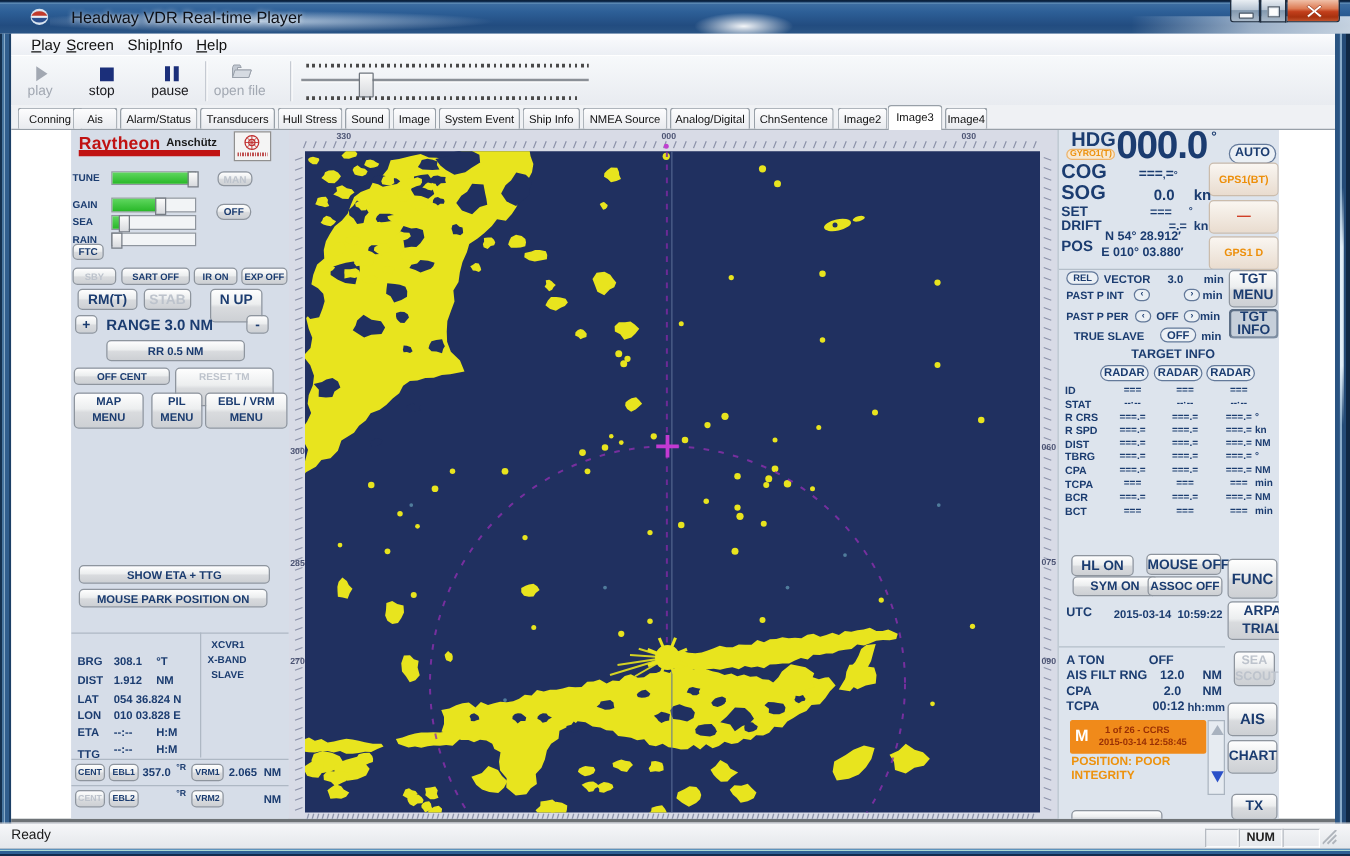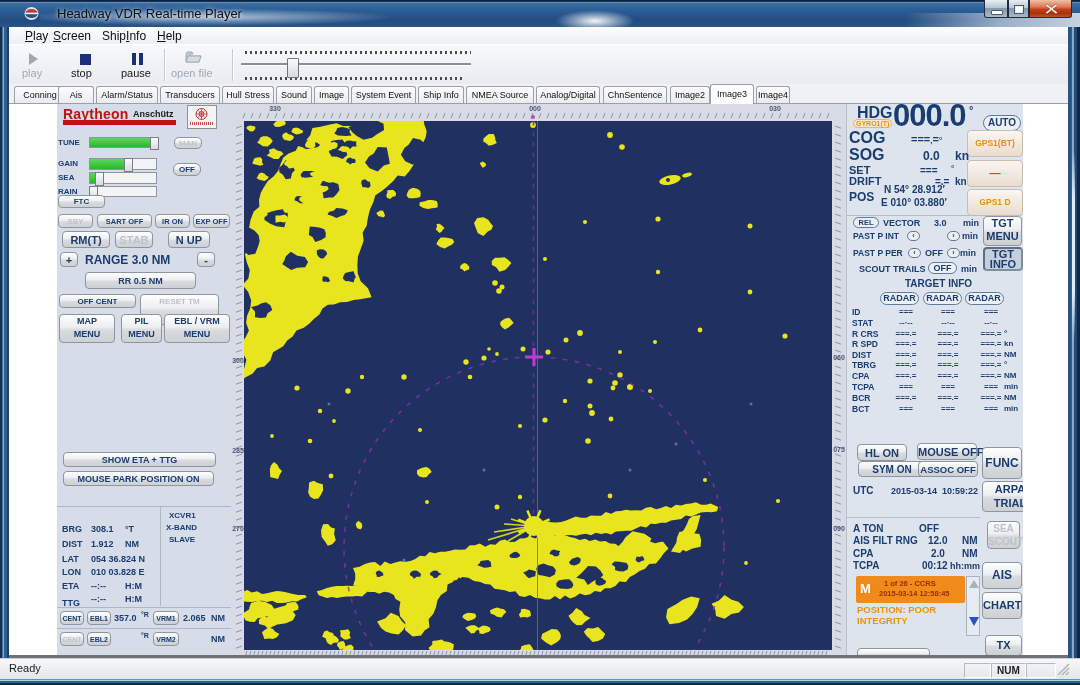--- a/index.html
+++ b/index.html
@@ -124,28 +124,28 @@
 <div class="b" style="left:116px;top:59px;width:28px;height:13px;font-size:8px;line-height:12px;border-radius:6px">OFF</div>
 <div class="nv" style="left:1px;top:69px;font-size:8px">SEA</div>
 <div class="a" style="left:32px;top:68px;width:68px;height:12px;background:#f2f4f6;border:1px solid #8e959e;box-sizing:border-box">
       <div class="a" style="left:0;top:0;width:8px;height:10px;background:linear-gradient(180deg,#5fd75f,#28b828)"></div>
       <div class="a" style="left:5px;top:-1px;width:7px;height:12px;background:linear-gradient(180deg,#fcfcfc,#d8dade);border:1px solid #777d85"></div>
     </div>
 <div class="nv" style="left:1px;top:83px;font-size:8px">RAIN</div>
 <div class="a" style="left:32px;top:82px;width:68px;height:11px;background:#f2f4f6;border:1px solid #8e959e;box-sizing:border-box">
       <div class="a" style="left:-1px;top:-1px;width:7px;height:11px;background:linear-gradient(180deg,#fcfcfc,#d8dade);border:1px solid #777d85"></div>
     </div>
-<div class="b" style="left:1px;top:91px;width:47px;height:13px;font-size:8px;line-height:12px">FTC</div>
+<div class="b" style="left:1px;top:91px;width:25px;height:13px;font-size:8px;line-height:12px">FTC</div>
 <div class="b dis" style="left:1px;top:110px;width:35px;height:14px;font-size:7.5px;line-height:13px">SBY</div>
 <div class="b" style="left:40px;top:110px;width:55px;height:14px;font-size:7.5px;line-height:13px">SART OFF</div>
 <div class="b" style="left:98px;top:110px;width:35px;height:14px;font-size:7.5px;line-height:13px">IR ON</div>
 <div class="b" style="left:136px;top:110px;width:37px;height:14px;font-size:7.5px;line-height:13px">EXP OFF</div>
 <div class="b" style="left:5px;top:127px;width:48px;height:17px;font-size:11px;line-height:16px">RM(T)</div>
 <div class="b dis" style="left:58px;top:127px;width:38px;height:17px;font-size:11px;line-height:16px">STAB</div>
-<div class="b" style="left:111px;top:127px;width:42px;height:17px;font-size:11px;line-height:16px">N UP</div>
+<div class="b" style="left:111px;top:127px;width:42px;height:27px;font-size:11px;line-height:16px">N UP</div>
 <div class="b" style="left:3px;top:148px;width:18px;height:15px;font-size:11px;line-height:14px">+</div>
 <div class="nv" style="left:28px;top:149px;font-size:12px">RANGE 3.0 NM</div>
 <div class="b" style="left:140px;top:148px;width:18px;height:15px;font-size:11px;line-height:14px">-</div>
 <div class="b" style="left:28px;top:168px;width:111px;height:17px;font-size:9px;line-height:16px">RR 0.5 NM</div>
 <div class="b" style="left:2px;top:190px;width:77px;height:14px;font-size:8px;line-height:13px">OFF CENT</div>
 <div class="b dis" style="left:83px;top:190px;width:79px;height:31px;font-size:8px;line-height:13px">RESET TM</div>
 <div class="b" style="left:2px;top:210px;width:56px;height:29px;font-size:9px;line-height:13px">MAP<br>MENU</div>
 <div class="b" style="left:64px;top:210px;width:41px;height:29px;font-size:9px;line-height:13px">PIL<br>MENU</div>
 <div class="b" style="left:107px;top:210px;width:66px;height:29px;font-size:9px;line-height:13px">EBL / VRM<br>MENU</div>
 <div class="b" style="left:6px;top:348px;width:153px;height:15px;font-size:9px;line-height:14px">SHOW ETA + TTG</div>
@@ -441,21 +441,21 @@
 <div class="b" style="left:136px;top:112px;width:39px;height:30px;font-size:11px;line-height:13px">TGT<br>MENU</div>
 <div class="nv" style="left:6px;top:127px;font-size:8.5px">PAST P INT</div>
 <div class="pill" style="left:60px;top:127px;width:13px;height:10px;font-size:7px;line-height:8px">‹</div>
 <div class="pill" style="left:100px;top:127px;width:13px;height:10px;font-size:7px;line-height:8px">›</div>
 <div class="nv" style="left:115px;top:127px;font-size:9px">min</div>
 <div class="nv" style="left:6px;top:144px;font-size:8.5px">PAST P PER</div>
 <div class="pill" style="left:61px;top:144px;width:13px;height:10px;font-size:7px;line-height:8px">‹</div>
 <div class="nv" style="left:78px;top:144px;font-size:9px">OFF</div>
 <div class="pill" style="left:100px;top:144px;width:13px;height:10px;font-size:7px;line-height:8px">›</div>
 <div class="nv" style="left:113px;top:144px;font-size:9px">min</div>
-<div class="nv" style="left:12px;top:160px;font-size:9px">SCOUT TRAILS</div>
+<div class="nv" style="left:12px;top:160px;font-size:9px">TRUE SLAVE</div>
 <div class="pill" style="left:81px;top:158px;width:29px;height:12px;font-size:9px;line-height:10px">OFF</div>
 <div class="nv" style="left:114px;top:160px;font-size:9px">min</div>
 <div class="b" style="left:136px;top:143px;width:40px;height:24px;font-size:11px;line-height:10px;background:#c6cfda;border:2px solid #7e8ea2;border-top-color:#5d6f86;border-left-color:#5d6f86">TGT<br>INFO</div>
 <div class="nv" style="left:58px;top:174px;font-size:10px">TARGET INFO</div>
 <div class="pill" style="left:33px;top:188px;width:39px;height:13px;font-size:9px;line-height:11px">RADAR</div>
 <div class="pill" style="left:76px;top:188px;width:39px;height:13px;font-size:9px;line-height:11px">RADAR</div>
 <div class="pill" style="left:118px;top:188px;width:39px;height:13px;font-size:9px;line-height:11px">RADAR</div>
 <div class="nv" style="left:5px;top:203px;font-size:8.5px;font-weight:bold">ID</div>
 <div class="nv" style="left:59px;top:203px;font-size:8px;transform:translateX(-50%)">===</div>
 <div class="nv" style="left:101px;top:203px;font-size:8px;transform:translateX(-50%)">===</div>

